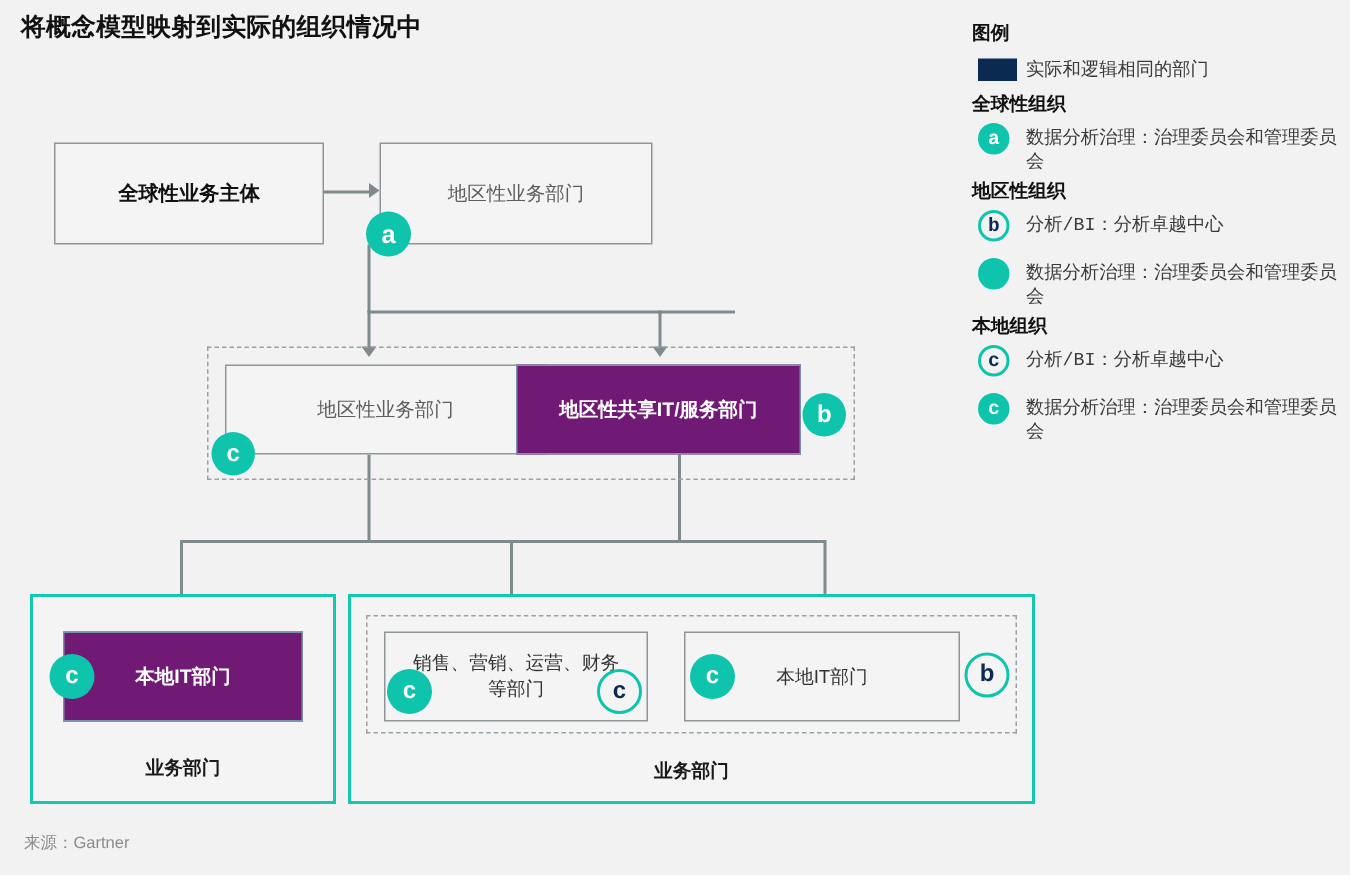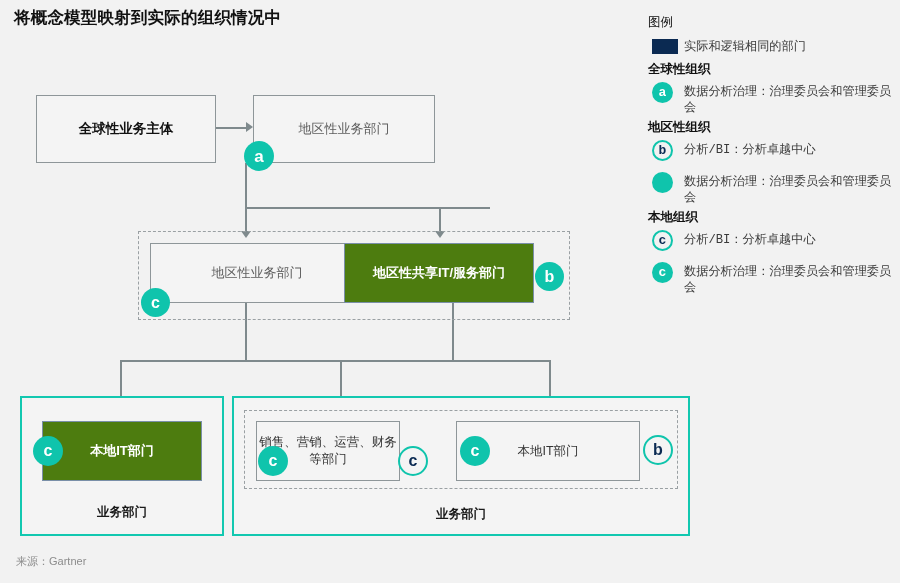--- a/index.html
+++ b/index.html
@@ -50,21 +50,21 @@
     justify-content: center;
     text-align: center;
     line-height: 1.35;
   }
   .box-plain {
     border: 1.4px solid #8e9699;
     background: #f4f4f4;
   }
   .box-navy {
     border: 1.4px solid #7a8fa8;
-    background: #4d7c0f;
+    background: #701a75;
     color: #ffffff;
     font-weight: bold;
   }
   .lbl-bold { font-weight: bold; color: #111; font-size: 13.5px; }
   .lbl-gray { font-weight: normal; color: #5d5d5d; font-size: 13px; }
   .lbl-navy-txt { font-weight: bold; color: #ffffff; font-size: 13px; }
   .lbl-dark { font-weight: normal; color: #333; font-size: 12.5px; }
   .lbl-sec { font-weight: bold; color: #1a1a1a; font-size: 12.5px; }
 
   
@@ -130,21 +130,21 @@
 
   
   #legend {
     position: absolute;
     left: 648px;
     top: 14px;
     width: 244px;
   }
   .legend-title {
     font-size: 12.5px;
-    font-weight: normal;
+    font-weight: bold;
     color: #111;
     margin-bottom: 6px;
   }
   .legend-sec {
     font-size: 12.5px;
     font-weight: bold;
     color: #111;
     margin-bottom: 4px;
   }
   .legend-row {
@@ -251,21 +251,21 @@
   </div>
 
   <div class="badge badge-fill" style="left:33px; top:436px; width:30px; height:30px; font-size:16px;">c</div>
 
   <div style="position:absolute; left:20px; top:504px; width:204px; text-align:center;" class="lbl-sec">业务部门</div>
 
   <div class="teal-group" style="left:232px; top:396px; width:458px; height:140px;"></div>
 
   <div class="dashed-group" style="left:244px; top:410px; width:434px; height:79px;"></div>
 
-  <div class="box box-plain" style="left:256px; top:421px; width:144px; height:60px;">
+  <div class="box box-plain" style="left:256px; top:421px; width:176px; height:60px;">
     <span class="lbl-dark" style="display:block; width:140px;">销售、营销、运营、财务等部门</span>
   </div>
 
   <div class="box box-plain" style="left:456px; top:421px; width:184px; height:60px;">
     <span class="lbl-dark">本地IT部门</span>
   </div>
 
   <div class="badge badge-fill" style="left:258px; top:446px; width:30px; height:30px; font-size:16px;">c</div>
 
   <div class="badge badge-ring" style="left:398px; top:446px; width:30px; height:30px; font-size:16px;">c</div>

